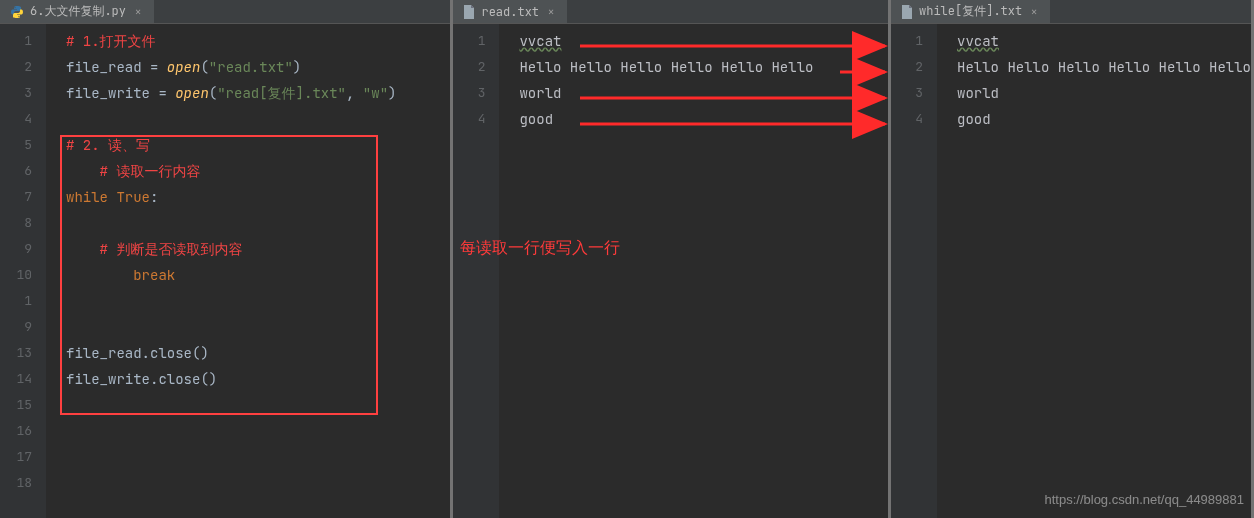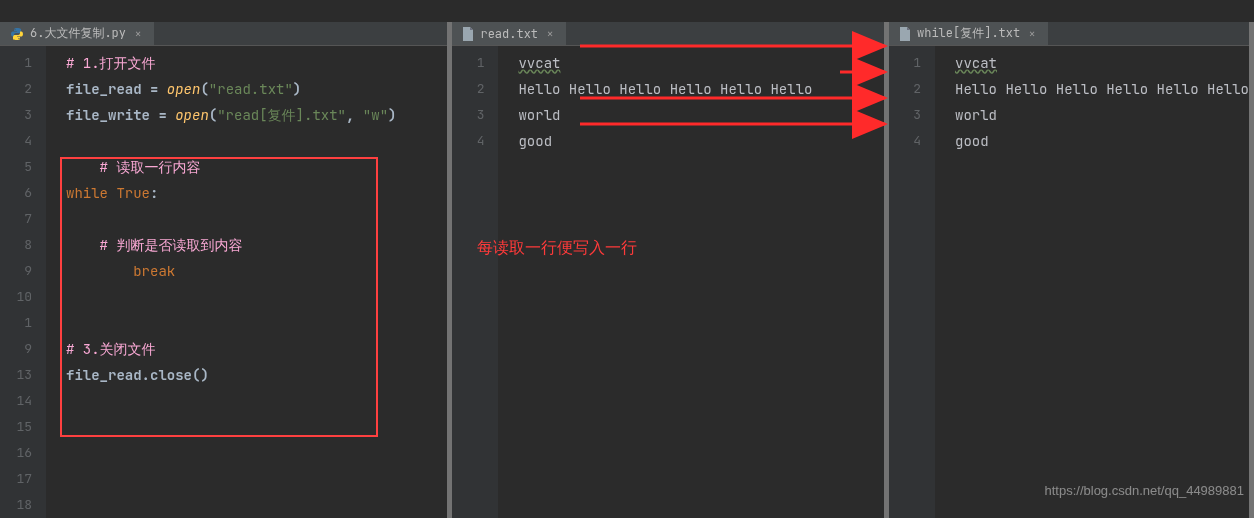--- a/index.html
+++ b/index.html
@@ -10,23 +10,22 @@
     font-family: "JetBrains Mono", Consolas, monospace;
     font-size: 14px;
     color: #a9b7c6;
     display: flex;
     overflow: hidden;
     position: relative;
   }
   .pane {
     display: flex;
     flex-direction: column;
-    border-right: 5px solid #737373;
-    position: relative;
-    margin-top: 22px;
+    border-right: 3px solid #737373;
+    position: relative;
   }
   .pane-1 { width: 456px; }
   .pane-2 { width: 440px; }
   .pane-3 { flex: 1; }
   .tab-bar {
     height: 24px;
     background: #3c3f41;
     display: flex;
     align-items: center;
     border-bottom: 1px solid #555;
@@ -69,25 +68,25 @@
     user-select: none;
   }
   .gutter .ln { height: 26px; line-height: 26px; }
   .code {
     flex: 1;
     padding-left: 20px;
     padding-top: 4px;
     position: relative;
   }
   .line { height: 26px; line-height: 26px; white-space: pre; }
-  .cmt { color: #f9a8d4; }
+  .cmt { color: #ef4444; }
   .kw  { color: #cc7832; }
   .fn  { color: #ffc66d; font-style: italic; }
   .str { color: #6a8759; }
-  .id  { color: #a9b7c6; font-weight: bold; }
+  .id  { color: #a9b7c6; }
   .txt { color: #bcbec4; }
   .underline { text-decoration-line: underline; text-decoration-style: wavy; text-decoration-color: #6a8759; }
 
   .highlight-box {
     position: absolute;
     left: 60px;
     top: 135px;
     width: 318px;
     height: 280px;
     border: 2px solid #ff4040;
@@ -118,21 +117,21 @@
   .annotation-text {
     position: absolute;
     color: #ff3a3a;
     font-size: 16px;
     font-family: "Microsoft YaHei", sans-serif;
   }
 
   .watermark {
     position: absolute;
     right: 10px;
-    bottom: 20px;
+    bottom: 11px;
     color: rgba(255,255,255,0.45);
     font-size: 13px;
     font-family: Arial, sans-serif;
   }
 </style>
 </head>
 <body>
 
 <div class="pane pane-1">
   <div class="tab-bar">
@@ -174,29 +173,30 @@
         <div class="ln">15</div>
         <div class="ln">16</div>
       <div class="ln">17</div>
         <div class="ln">18</div>
     </div>
     <div class="code">
       <div class="line"><span class="cmt"># 1.打开文件</span></div>
       <div class="line"><span class="id">file_read = </span><span class="fn">open</span><span class="id">(</span><span class="str">"read.txt"</span><span class="id">)</span></div>
       <div class="line"><span class="id">file_write = </span><span class="fn">open</span><span class="id">(</span><span class="str">"read[复件].txt"</span><span class="id">, </span><span class="str">"w"</span><span class="id">)</span></div>
       <div class="line"></div>
+      <div class="line"><span class="cmt"># 2. 读、写</span></div>
       <div class="line">    <span class="cmt"># 读取一行内容</span></div>
       <div class="line"><span class="kw">while </span><span class="kw">True</span><span class="id">:</span></div>
       <div class="line"></div>
       <div class="line">    <span class="cmt"># 判断是否读取到内容</span></div>
       <div class="line">        <span class="kw">break</span></div>
       <div class="line"></div>
       <div class="line"></div>
-      <div class="line"><span class="cmt"># 3.关闭文件</span></div>
       <div class="line"><span class="id">file_read.close()</span></div>
+      <div class="line"><span class="id">file_write.close()</span></div>
     </div>
   </div>
   <div class="highlight-box"></div>
 </div>
 
 <div class="pane pane-2">
   <div class="tab-bar">
     <div class="tab">
       <span class="icon">
         <svg width="12" height="14" viewBox="0 0 12 14">
@@ -258,15 +258,15 @@
     <marker id="arrowhead" markerWidth="12" markerHeight="10" refX="11" refY="5" orient="auto">
       <polygon points="0 0, 12 5, 0 10" fill="#ff2a2a"></polygon>
     </marker>
   </defs>
   <line x1="580" y1="46" x2="885" y2="46" stroke="#ff2a2a" stroke-width="3" marker-end="url(#arrowhead)"></line>
   <line x1="840" y1="72" x2="885" y2="72" stroke="#ff2a2a" stroke-width="3" marker-end="url(#arrowhead)"></line>
   <line x1="580" y1="98" x2="885" y2="98" stroke="#ff2a2a" stroke-width="3" marker-end="url(#arrowhead)"></line>
   <line x1="580" y1="124" x2="885" y2="124" stroke="#ff2a2a" stroke-width="3" marker-end="url(#arrowhead)"></line>
 </svg>
 
-<div class="annotation-text" style="left:460px; top:238px;margin-left:17px;">每读取一行便写入一行</div>
+<div class="annotation-text" style="left:460px; top:238px;">每读取一行便写入一行</div>
 
 <div class="watermark">https://blog.csdn.net/qq_44989881</div>
 
 </body></html>

